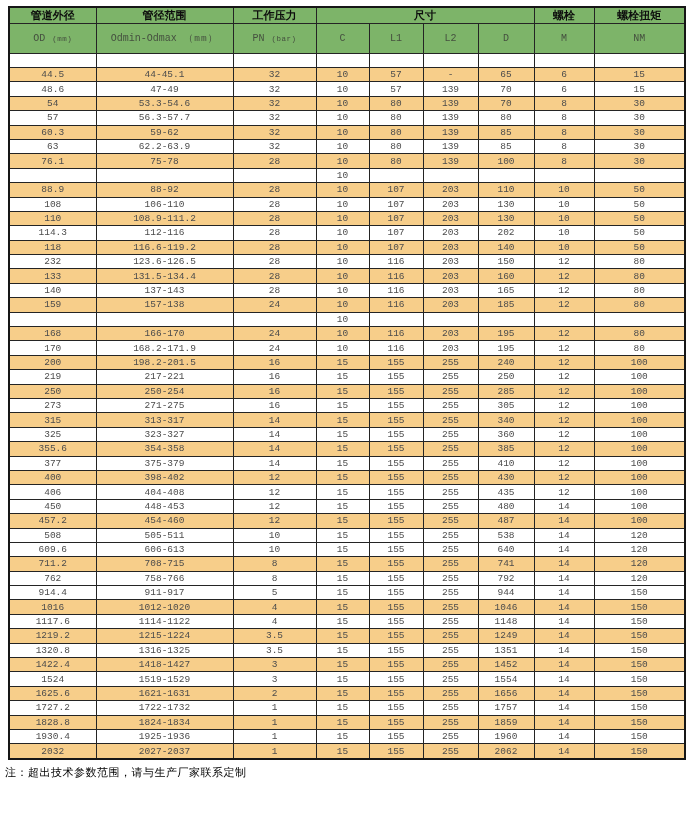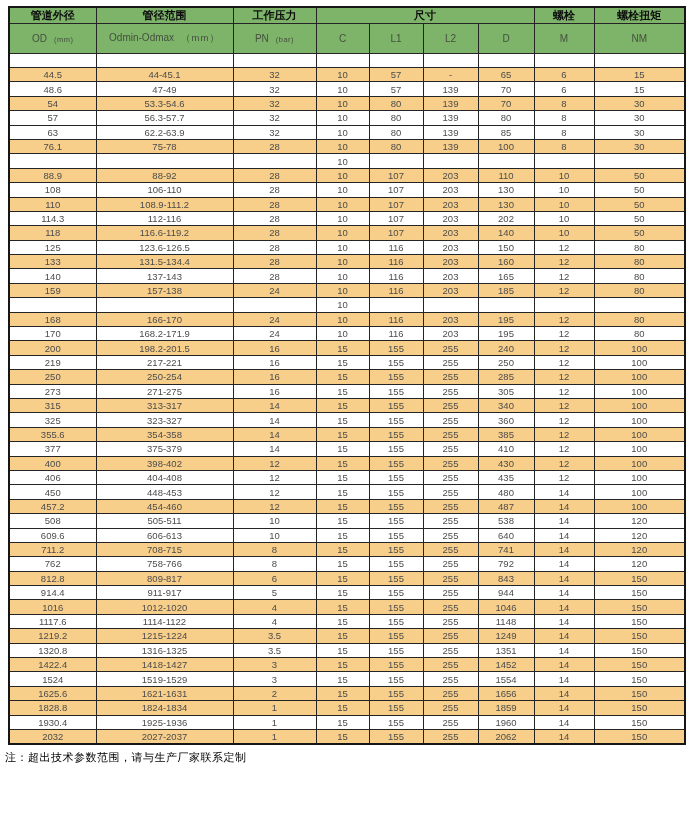--- a/index.html
+++ b/index.html
@@ -15,20 +15,21 @@
     width: 687px;
     height: 832px;
     position: relative;
   }
   table.spec {
     border-collapse: collapse;
     table-layout: fixed;
     width: 676px;
     margin: 6px 0 0 8px;
     border: 2px solid #161616;
+    font-family: Liberation Mono, monospace;
   }
   table.spec th, table.spec td {
     border: 1px solid #242424;
     text-align: center;
     vertical-align: middle;
     padding: 0;
     overflow: hidden;
     white-space: nowrap;
   }
   tr.hg th {
@@ -160,31 +161,42 @@
           <td>57</td>
           <td>56.3-57.7</td>
           <td>32</td>
           <td>10</td>
           <td>80</td>
           <td>139</td>
           <td>80</td>
           <td>8</td>
           <td>30</td>
         </tr>
-        <tr>
-          <td>63</td>
-          <td>62.2-63.9</td>
+        <tr class="tan">
+          <td>60.3</td>
+          <td>59-62</td>
           <td>32</td>
           <td>10</td>
           <td>80</td>
           <td>139</td>
           <td>85</td>
           <td>8</td>
           <td>30</td>
         </tr>
+        <tr>
+          <td>63</td>
+          <td>62.2-63.9</td>
+          <td>32</td>
+          <td>10</td>
+          <td>80</td>
+          <td>139</td>
+          <td>85</td>
+          <td>8</td>
+          <td>30</td>
+        </tr>
         <tr class="tan">
           <td>76.1</td>
           <td>75-78</td>
           <td>28</td>
           <td>10</td>
           <td>80</td>
           <td>139</td>
           <td>100</td>
           <td>8</td>
           <td>30</td>
@@ -249,21 +261,21 @@
           <td>116.6-119.2</td>
           <td>28</td>
           <td>10</td>
           <td>107</td>
           <td>203</td>
           <td>140</td>
           <td>10</td>
           <td>50</td>
         </tr>
         <tr>
-          <td>125</td>
+          <td>232</td>
           <td>123.6-126.5</td>
           <td>28</td>
           <td>10</td>
           <td>116</td>
           <td>203</td>
           <td>150</td>
           <td>12</td>
           <td>80</td>
         </tr>
         <tr class="tan">
@@ -501,31 +513,20 @@
           <td>762</td>
           <td>758-766</td>
           <td>8</td>
           <td>15</td>
           <td>155</td>
           <td>255</td>
           <td>792</td>
           <td>14</td>
           <td>120</td>
         </tr>
-        <tr class="tan">
-          <td>812.8</td>
-          <td>809-817</td>
-          <td>6</td>
-          <td>15</td>
-          <td>155</td>
-          <td>255</td>
-          <td>843</td>
-          <td>14</td>
-          <td>150</td>
-        </tr>
         <tr>
           <td>914.4</td>
           <td>911-917</td>
           <td>5</td>
           <td>15</td>
           <td>155</td>
           <td>255</td>
           <td>944</td>
           <td>14</td>
           <td>150</td>
@@ -597,20 +598,31 @@
           <td>150</td>
         </tr>
         <tr class="tan">
           <td>1625.6</td>
           <td>1621-1631</td>
           <td>2</td>
           <td>15</td>
           <td>155</td>
           <td>255</td>
           <td>1656</td>
+          <td>14</td>
+          <td>150</td>
+        </tr>
+        <tr>
+          <td>1727.2</td>
+          <td>1722-1732</td>
+          <td>1</td>
+          <td>15</td>
+          <td>155</td>
+          <td>255</td>
+          <td>1757</td>
           <td>14</td>
           <td>150</td>
         </tr>
         <tr class="tan">
           <td>1828.8</td>
           <td>1824-1834</td>
           <td>1</td>
           <td>15</td>
           <td>155</td>
           <td>255</td>

